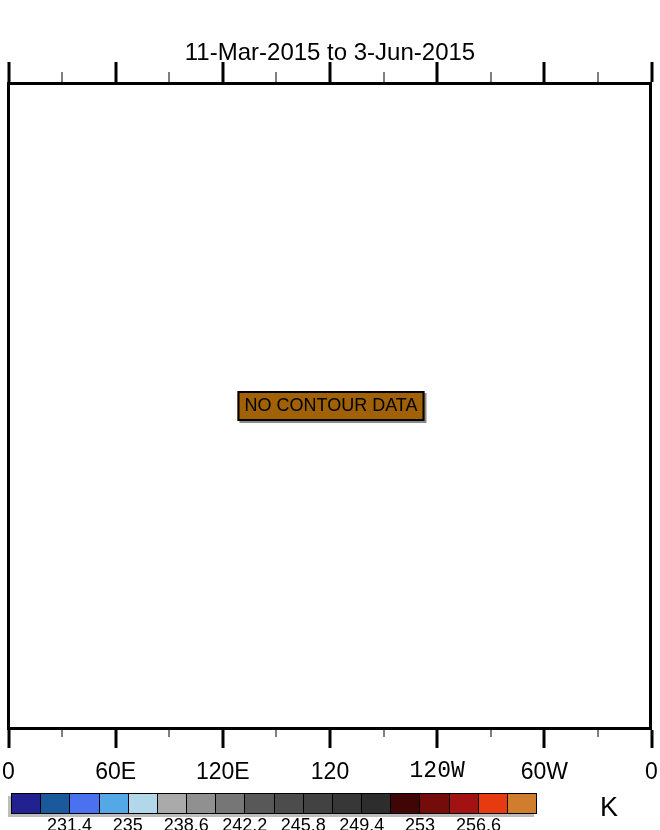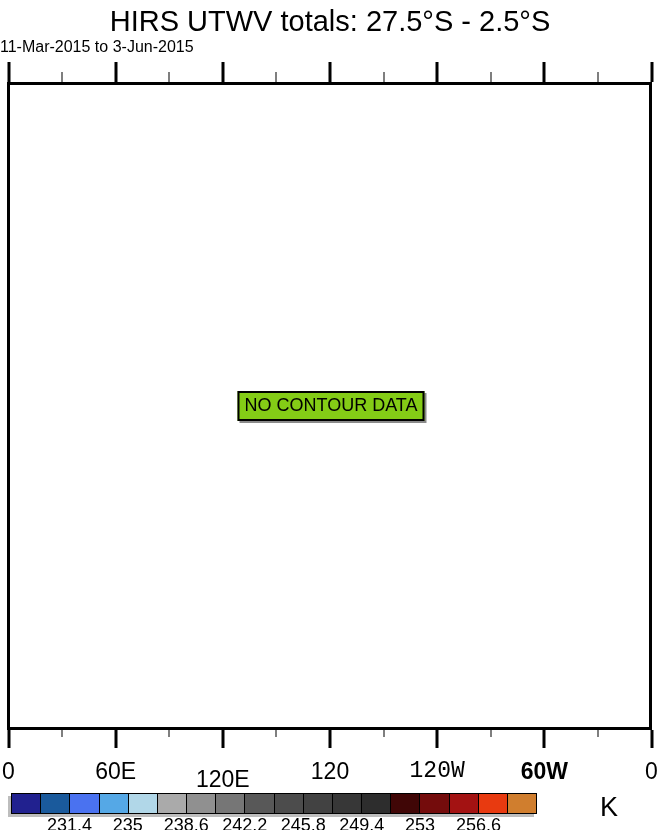--- a/index.html
+++ b/index.html
@@ -5,42 +5,42 @@
   html,body{margin:0;padding:0;background:#fff;}
   #canvas{
     position:relative;width:660px;height:830px;background:#ffffff;
     font-family:"Liberation Sans","DejaVu Sans",sans-serif;color:#000;overflow:hidden;
   }
   .title{
     position:absolute;top:5px;left:0;width:660px;text-align:center;
     font-size:29px;letter-spacing:0px;white-space:nowrap;
   }
   .subtitle{
-    position:absolute;top:38px;left:0;width:660px;text-align:left;
-    font-size:16px;white-space:nowrap;
+    position:absolute;top:38px;left:0;width:660px;text-align:center;
+    font-size:24px;white-space:nowrap;
   }
   .plot-box{
     position:absolute;left:7px;top:82px;width:645px;height:648px;
     border:3px solid #000;box-sizing:border-box;background:#fff;
   }
   .tick-layer{position:absolute;left:8.5px;width:643px;height:0;}
   .tick{position:absolute;transform:translateX(-50%);}
   .tick.major{width:3px;background:#000;}
   .tick.minor{width:2px;background:#7f7f7f;}
   .top-ticks .major{top:62px;height:20px;}
   .top-ticks .minor{top:72px;height:10px;}
   .bot-ticks .major{top:730px;height:18px;}
   .bot-ticks .minor{top:730px;height:7px;}
   .xlabels{position:absolute;left:8.5px;top:758px;width:643px;height:26px;}
   .xlabel{
     position:absolute;transform:translateX(-50%);font-size:23px;white-space:nowrap;
   }
   .nodata-box{
     position:absolute;left:331px;top:406px;transform:translate(-50%,-50%);
-    background:#84cc16;border:2px solid #000;box-shadow:2px 2px 0 0 #8b8b8b;
+    background:#a16207;border:2px solid #000;box-shadow:2px 2px 0 0 #8b8b8b;
     padding:2px 5px 3px 5px;font-size:18px;white-space:nowrap;
   }
   .colorbar{
     position:absolute;left:11px;top:793px;width:526px;height:21px;
     display:flex;box-shadow:-3px 3px 0 0 #bdbdbd;
   }
   .swatch{
     flex:1 1 0;border:1px solid #000;margin-left:-1px;box-sizing:border-box;
   }
   .swatch:first-child{margin-left:0;}
@@ -51,21 +51,20 @@
   .unit-label{
     position:absolute;left:609px;top:792px;transform:translateX(-50%);
     font-size:27px;
   }
 </style>
 </head>
 <body>
 
 <div id="canvas">
 
-  <div class="title">HIRS UTWV totals: 27.5°S - 2.5°S</div>
   <div class="subtitle">11-Mar-2015 to 3-Jun-2015</div>
 
   <div class="plot-box"></div>
 
   <div class="tick-layer top-ticks" id="top-ticks">
       <div class="tick major" style="left: 0%;"></div>
       <div class="tick minor" style="left: 8.33333%;"></div>
       <div class="tick major" style="left: 16.6667%;"></div>
       <div class="tick minor" style="left: 25%;"></div>
       <div class="tick major" style="left: 33.3333%;"></div>
@@ -90,24 +89,24 @@
       <div class="tick major" style="left: 66.6667%;"></div>
       <div class="tick minor" style="left: 75%;"></div>
       <div class="tick major" style="left: 83.3333%;"></div>
       <div class="tick minor" style="left: 91.6667%;"></div>
       <div class="tick major" style="left: 100%;"></div>
     </div>
 
   <div class="xlabels" id="xlabels">
       <div class="xlabel" style="left: 0%;">0</div>
       <div class="xlabel" style="left: 16.6667%;">60E</div>
-      <div class="xlabel" style="left: 33.3333%; margin-top: 8px;">120E</div>
+      <div class="xlabel" style="left: 33.3333%;">120E</div>
       <div class="xlabel" style="left: 50%;">120</div>
       <div class="xlabel" style="left: 66.6667%; font-family: Liberation Mono, monospace;">120W</div>
-      <div class="xlabel" style="left: 83.3333%; font-weight: bold;">60W</div>
+      <div class="xlabel" style="left: 83.3333%;">60W</div>
       <div class="xlabel" style="left: 100%;">0</div>
     </div>
 
   <div class="nodata-box">NO CONTOUR DATA</div>
 
   <div class="colorbar" id="colorbar">
       <div class="swatch" style="background: rgb(33, 33, 143);"></div>
       <div class="swatch" style="background: rgb(26, 90, 156);"></div>
       <div class="swatch" style="background: rgb(74, 114, 240);"></div>
       <div class="swatch" style="background: rgb(85, 168, 230);"></div>

